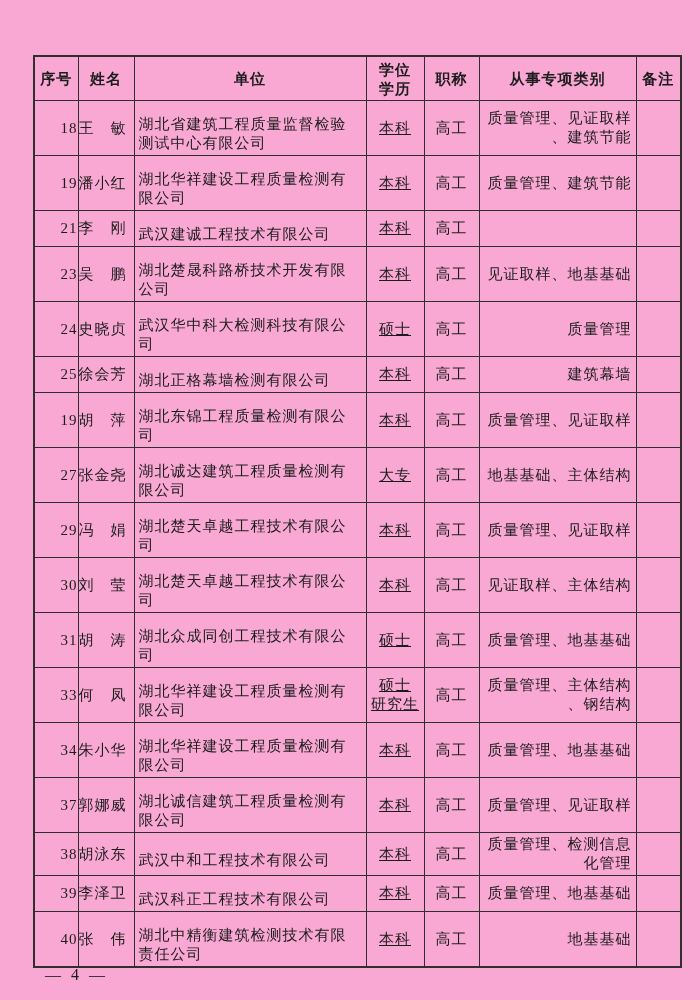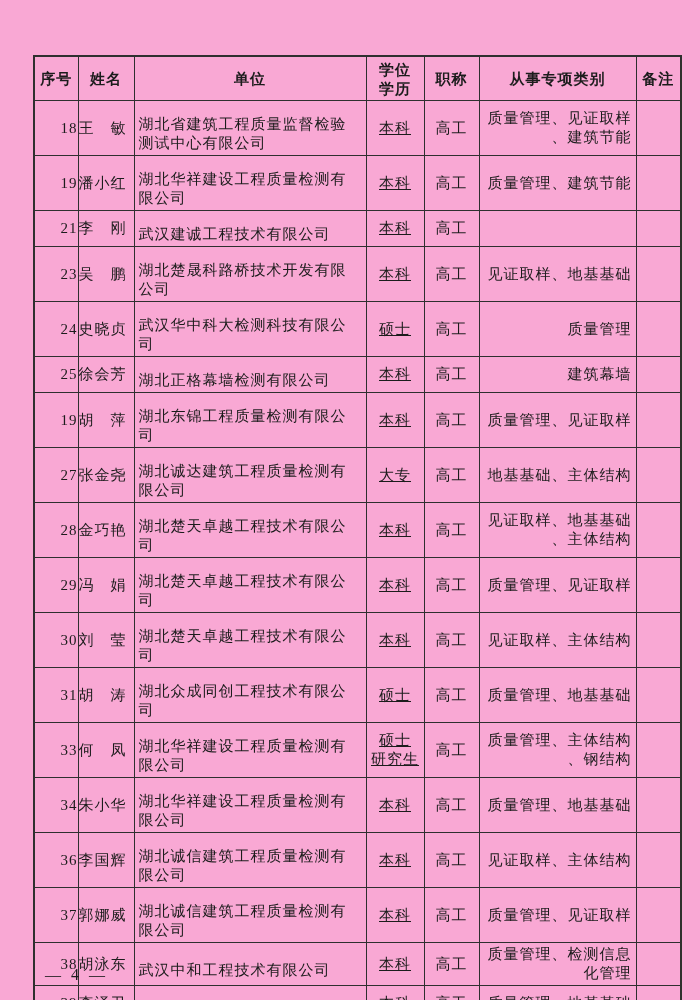--- a/index.html
+++ b/index.html
@@ -157,29 +157,20 @@
         <tr>
           <td class="col-no">27</td>
           <td class="col-name">张金尧</td>
           <td class="col-org">湖北诚达建筑工程质量检测有限公司</td>
           <td class="col-edu">大专</td>
           <td class="col-title">高工</td>
           <td class="col-specialty">地基基础、主体结构</td>
           <td class="col-note"></td>
         </tr>
         <tr>
-          <td class="col-no">28</td>
-          <td class="col-name">金巧艳</td>
-          <td class="col-org">湖北楚天卓越工程技术有限公司</td>
-          <td class="col-edu">本科</td>
-          <td class="col-title">高工</td>
-          <td class="col-specialty">见证取样、地基基础、主体结构</td>
-          <td class="col-note"></td>
-        </tr>
-        <tr>
           <td class="col-no">29</td>
           <td class="col-name">冯　娟</td>
           <td class="col-org">湖北楚天卓越工程技术有限公司</td>
           <td class="col-edu">本科</td>
           <td class="col-title">高工</td>
           <td class="col-specialty">质量管理、见证取样</td>
           <td class="col-note"></td>
         </tr>
         <tr>
           <td class="col-no">30</td>
@@ -212,29 +203,20 @@
         <tr>
           <td class="col-no">34</td>
           <td class="col-name">朱小华</td>
           <td class="col-org">湖北华祥建设工程质量检测有限公司</td>
           <td class="col-edu">本科</td>
           <td class="col-title">高工</td>
           <td class="col-specialty">质量管理、地基基础</td>
           <td class="col-note"></td>
         </tr>
         <tr>
-          <td class="col-no">36</td>
-          <td class="col-name">李国辉</td>
-          <td class="col-org">湖北诚信建筑工程质量检测有限公司</td>
-          <td class="col-edu">本科</td>
-          <td class="col-title">高工</td>
-          <td class="col-specialty">见证取样、主体结构</td>
-          <td class="col-note"></td>
-        </tr>
-        <tr>
           <td class="col-no">37</td>
           <td class="col-name">郭娜威</td>
           <td class="col-org">湖北诚信建筑工程质量检测有限公司</td>
           <td class="col-edu">本科</td>
           <td class="col-title">高工</td>
           <td class="col-specialty">质量管理、见证取样</td>
           <td class="col-note"></td>
         </tr>
         <tr>
           <td class="col-no">38</td>

